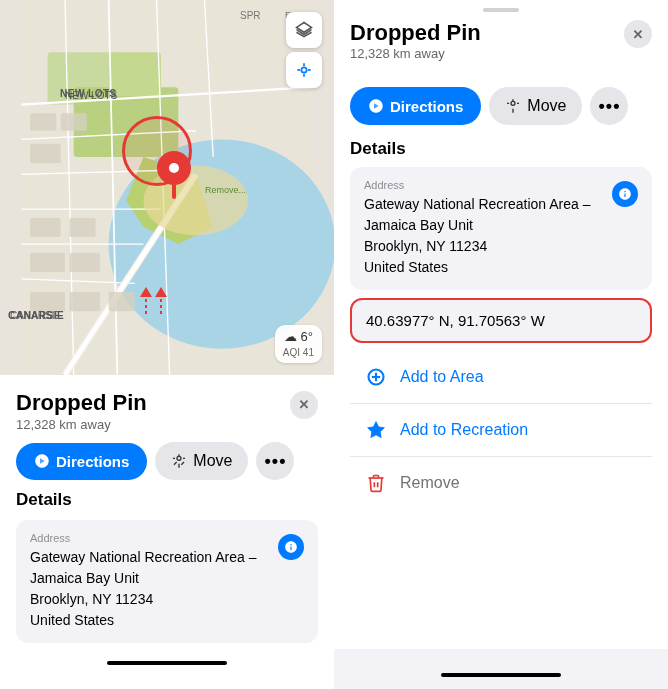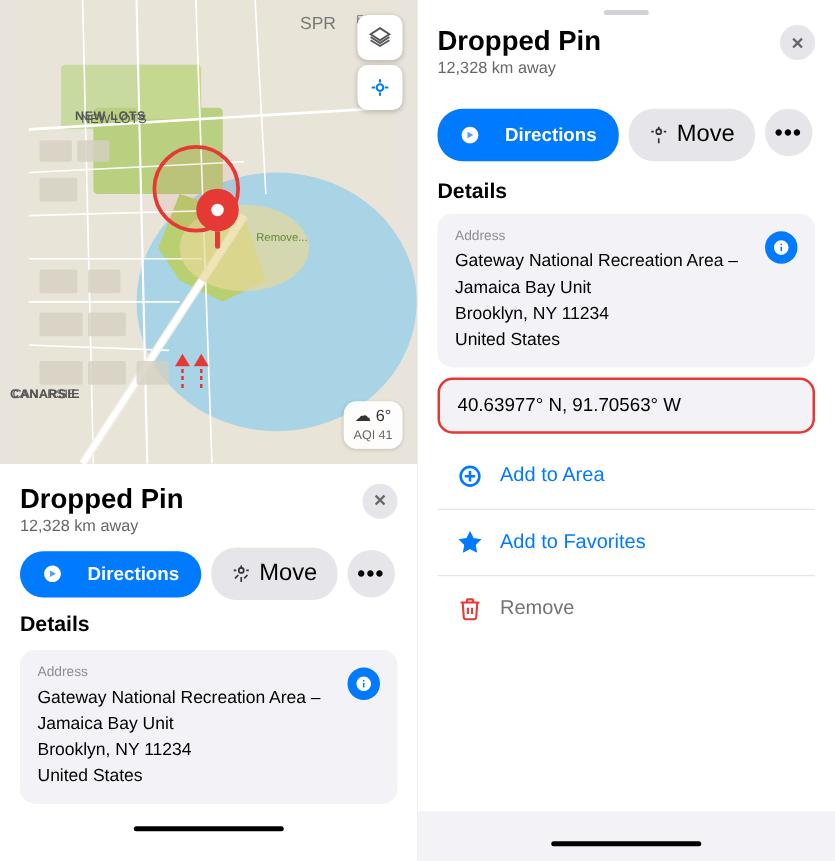--- a/index.html
+++ b/index.html
@@ -228,30 +228,30 @@
       background: #007aff;
       color: white;
       border: none;
       border-radius: 20px;
       padding: 10px 18px;
       font-size: 15px;
       font-weight: 600;
       cursor: pointer;
       display: flex;
       align-items: center;
-      gap: 20px;
+      gap: 6px;
     }
 
     .btn-move {
       background: #e5e5ea;
       color: #000;
       border: none;
       border-radius: 20px;
       padding: 10px 16px;
-      font-size: 19px;
+      font-size: 16px;
       font-weight: 500;
       cursor: pointer;
       display: flex;
       align-items: center;
       gap: 6px;
     }
 
     .btn-more {
       background: #e5e5ea;
       color: #000;
@@ -512,21 +512,21 @@
       <rect x="10" y="335" width="40" height="22" rx="2" fill="#d4cfc0" opacity="0.8"></rect>
       <rect x="55" y="335" width="35" height="22" rx="2" fill="#d4cfc0" opacity="0.8"></rect>
       <rect x="100" y="335" width="30" height="22" rx="2" fill="#d4cfc0" opacity="0.8"></rect>
     </svg>
 
     <span class="map-label" style="top:90px; left:65px;">NEW LOTS</span>
     <span class="map-label" style="top:310px; left:10px;">CANARSIE</span>
 
     <div style="position:absolute;top:88px;left:60px;font-size:10px;color:#555;font-weight:600;letter-spacing:0.5px;">NEW LOTS</div>
     <div style="position:absolute;top:310px;left:8px;font-size:10px;color:#555;font-weight:600;letter-spacing:0.5px;">CANARSIE</div>
-    <div style="position:absolute;top:10px;left:240px;font-size:14px;color:#777;font-weight:500;">SPR</div>
+    <div style="position:absolute;top:10px;left:240px;font-size:10px;color:#777;font-weight:500;">SPR</div>
     <div style="position:absolute;top:10px;left:285px;font-size:9px;color:#777;font-weight:500;">EK</div>
 
     <div style="position:absolute;top:185px;left:205px;font-size:9px;color:#5a8a30;font-weight:500;width:80px;line-height:1.2;">Remove...</div>
 
     <div class="pin-marker">
       <div class="pin-circle-outer"></div>
       <div class="pin-icon">
         <div class="pin-head">
           <div class="pin-dot"></div>
         </div>
@@ -690,21 +690,21 @@
           </svg>
         </div>
         <span class="action-item-label action-blue">Add to Area</span>
       </div>
       <div class="action-item">
         <div class="action-item-icon">
           <svg width="20" height="20" viewBox="0 0 24 24" fill="#007aff" stroke="#007aff" stroke-width="1">
             <polygon points="12,2 15.09,8.26 22,9.27 17,14.14 18.18,21.02 12,17.77 5.82,21.02 7,14.14 2,9.27 8.91,8.26"></polygon>
           </svg>
         </div>
-        <span class="action-item-label action-blue">Add to Favorites</span>
+        <span class="action-item-label action-blue">Add to Recreation</span>
       </div>
       <div class="action-item">
         <div class="action-item-icon">
           <svg width="20" height="20" viewBox="0 0 24 24" fill="none" stroke="#e53935" stroke-width="2">
             <polyline points="3,6 5,6 21,6"></polyline>
             <path d="M19,6l-1,14a2,2 0 0,1-2,2H8a2,2,0,0,1-2-2L5,6"></path>
             <path d="M10,11v6M14,11v6"></path>
             <path d="M9,6V4a1,1,0,0,1,1-1h4a1,1,0,0,1,1,1v2"></path>
           </svg>
         </div>

